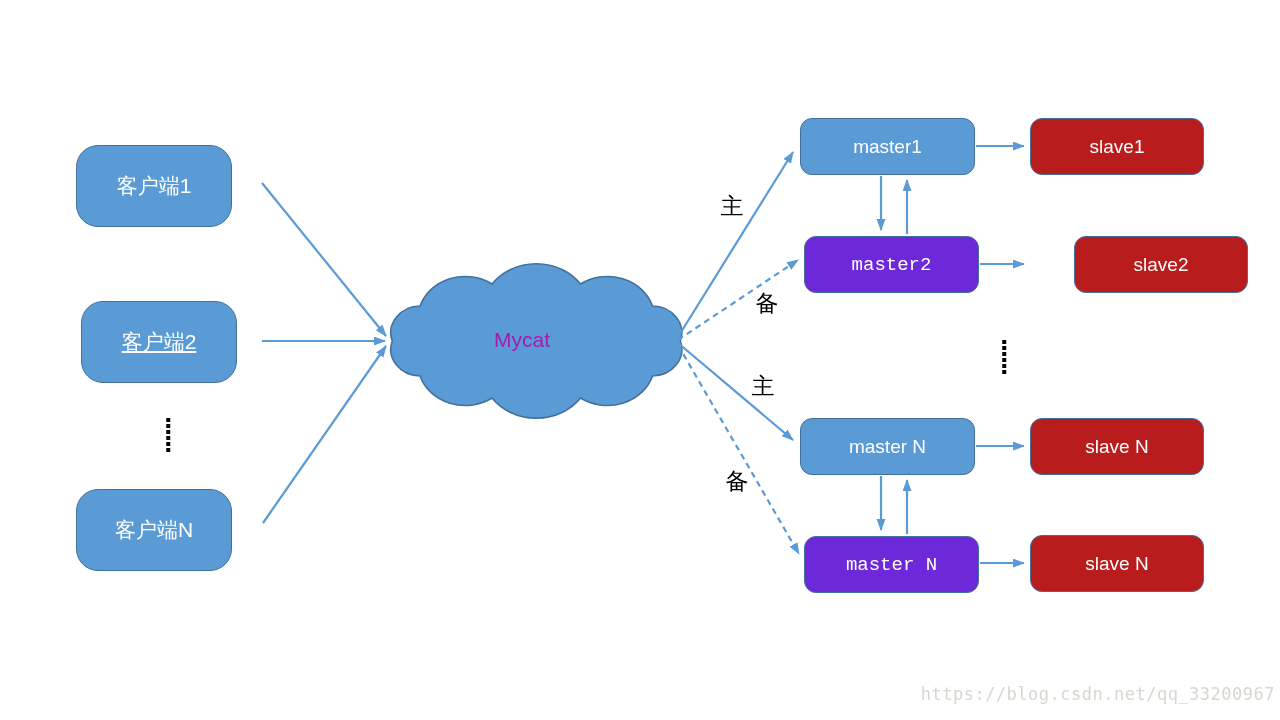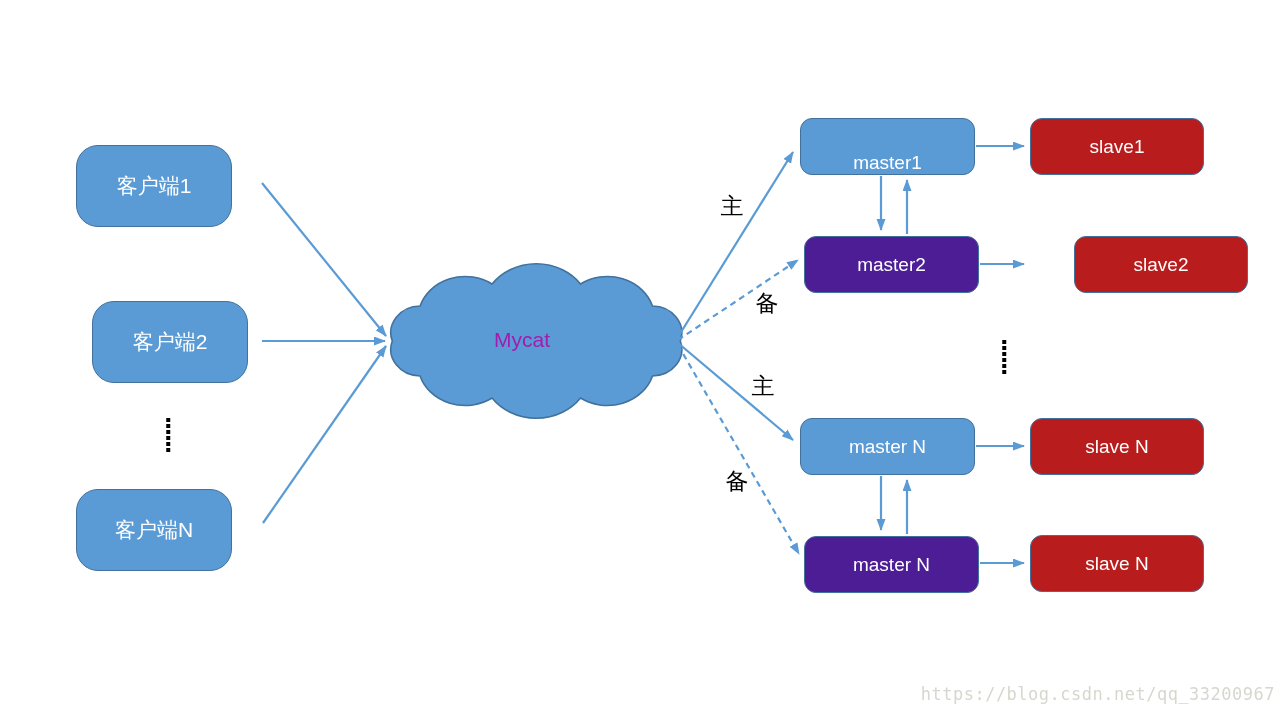--- a/index.html
+++ b/index.html
@@ -15,21 +15,21 @@
     color:#ffffff;box-sizing:border-box;border:1.5px solid #41719C;
   }
   .client{
     width:156px;height:82px;border-radius:22px;background:#5B9BD5;
     font-size:21px;
   }
   .node{
     width:175px;height:57px;border-radius:12px;font-size:19px;
   }
   .master-light{background:#5B9BD5;}
-  .master-dark{background:#4c1d95;}
+  .master-dark{background:#6d28d9;font-family:Liberation Mono, monospace;}
   .slave{background:#b91c1c;width:174px;}
 
   .hub-label{
     position:absolute;color:#a21caf;font-size:21px;
     transform:translate(-50%,-50%);
   }
   .edge-label{
     position:absolute;color:#000000;font-size:23px;
     font-family:"DejaVu Serif","Liberation Serif",serif;
     transform:translate(-50%,-50%);
@@ -87,21 +87,21 @@
 
     <path d="M881,176 L881,230" stroke="#5B9BD5" stroke-width="2.2" fill="none" marker-end="url(#arrow)"></path>
     <path d="M907,234 L907,180" stroke="#5B9BD5" stroke-width="2.2" fill="none" marker-end="url(#arrow)"></path>
     <path d="M881,476 L881,530" stroke="#5B9BD5" stroke-width="2.2" fill="none" marker-end="url(#arrow)"></path>
     <path d="M907,534 L907,480" stroke="#5B9BD5" stroke-width="2.2" fill="none" marker-end="url(#arrow)"></path>
   </svg>
 
   <div class="box client" style="left:76px;top:145px;">
     <span>客户端1</span>
   </div>
-  <div class="box client" style="left:92px;top:301px;">
+  <div class="box client" style="left:81px;top:301px;text-decoration:underline;">
     <span>客户端2</span>
   </div>
   <div class="box client" style="left:76px;top:489px;">
     <span>客户端N</span>
   </div>
 
   <div class="vdots" style="left:168px;top:418px;">
     <span></span>
       <span></span>
       <span></span>
@@ -110,21 +110,21 @@
       <span></span>
   </div>
 
   <div class="hub-label" style="left:522px;top:340px;">Mycat</div>
 
   <div class="edge-label" style="left:732px;top:206px;">主</div>
   <div class="edge-label" style="left:767px;top:303px;">备</div>
   <div class="edge-label" style="left:763px;top:386px;">主</div>
   <div class="edge-label" style="left:737px;top:481px;">备</div>
 
-  <div class="box node master-light" style="left:800px;top:118px;align-items:flex-end;">
+  <div class="box node master-light" style="left:800px;top:118px;">
     <span>master1</span>
   </div>
   <div class="box node slave" style="left:1030px;top:118px;">
     <span>slave1</span>
   </div>
 
   <div class="box node master-dark" style="left:804px;top:236px;">
     <span>master2</span>
   </div>
   <div class="box node slave" style="left:1030px;top:236px;margin-left:44px;">

